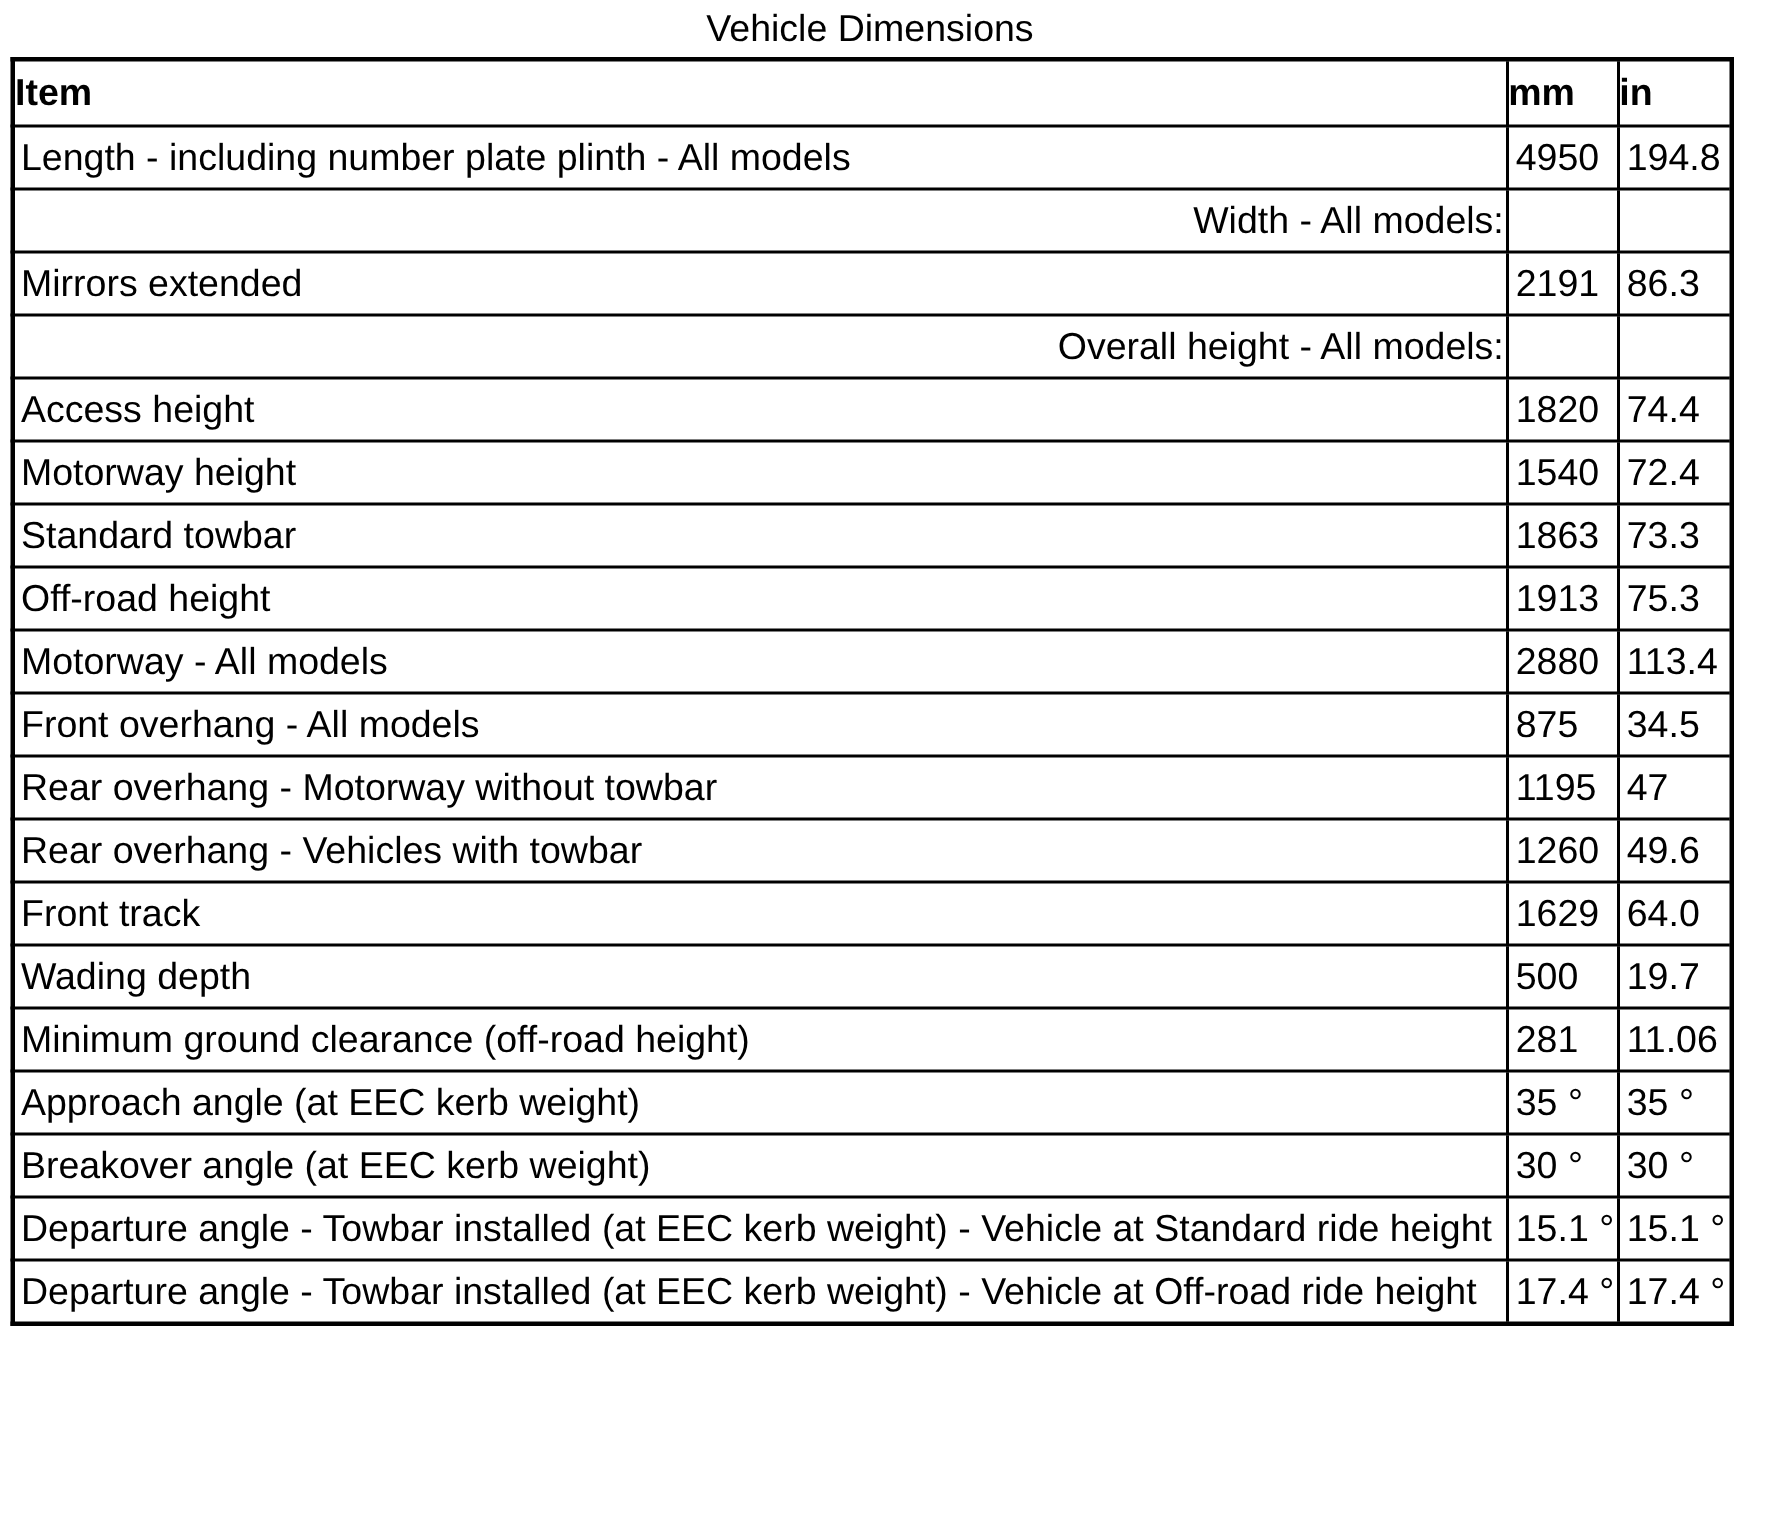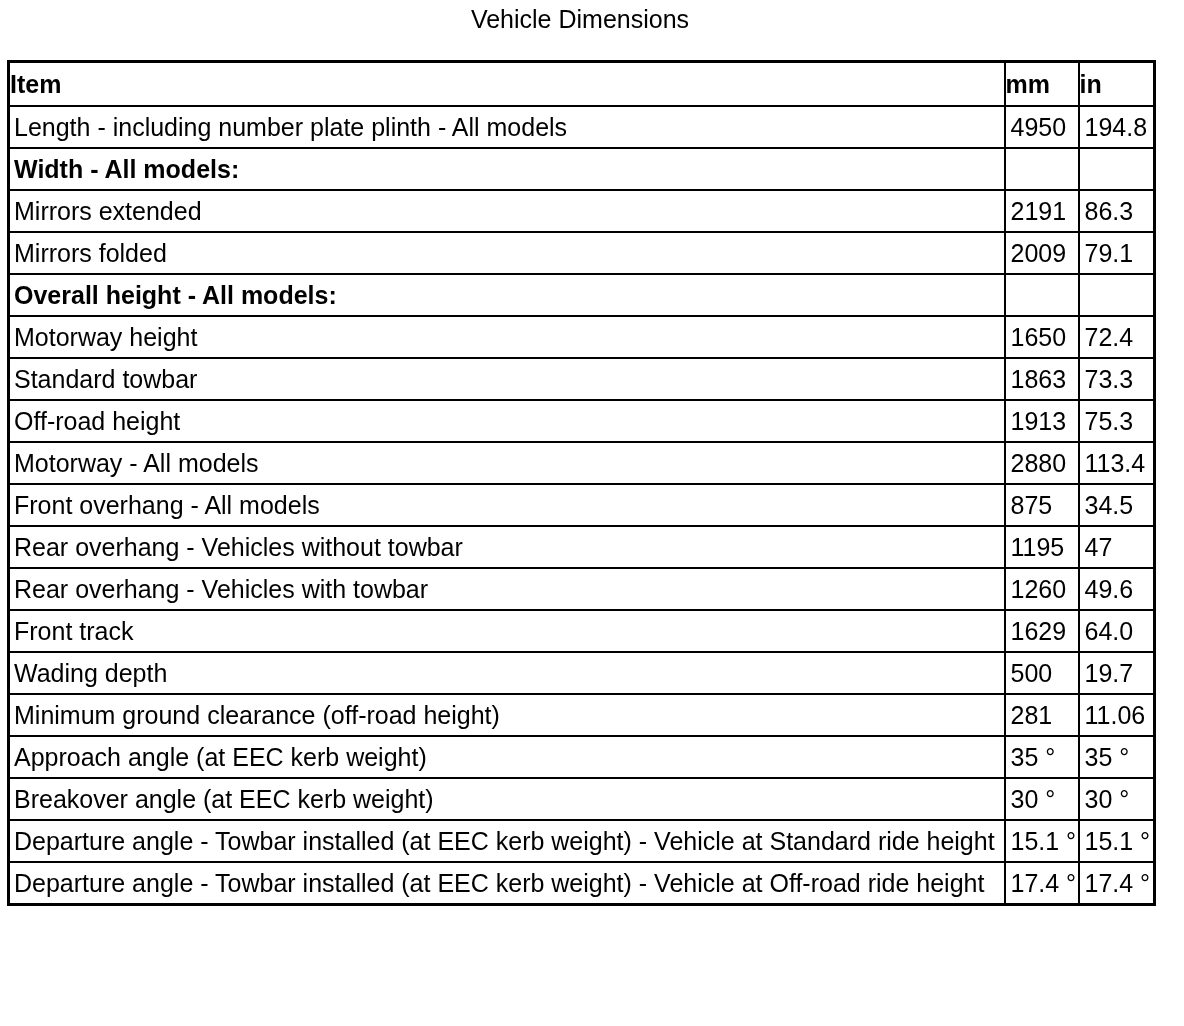--- a/index.html
+++ b/index.html
@@ -13,21 +13,21 @@
     overflow: hidden;
   }
   .page {
     width: 1184px;
     height: 1026px;
   }
   .title {
     box-sizing: border-box;
     width: 1146px;
     margin-left: 7px;
-    height: 60px;
+    height: 38px;
     padding-top: 5px;
     text-align: center;
     font-size: 25px;
     line-height: 1.15;
     font-weight: normal;
     white-space: nowrap;
   }
   table.dims {
     table-layout: fixed;
     border-collapse: collapse;
@@ -54,21 +54,22 @@
   }
   td {
     height: 40px;
     text-align: left;
     padding: 0 1px 0 4px;
   }
   td.num {
     padding-left: 5px;
   }
   tr.section td {
-    font-weight: bold;
+    font-weight: normal;
+    text-align: right;
   }
 </style>
 </head>
 <body>
 
 <div class="page">
   <div class="title">Vehicle Dimensions</div>
 
   <table class="dims">
     <colgroup>
@@ -92,33 +93,33 @@
         <tr class="section">
           <td>Width - All models:</td>
           <td class="num"></td>
           <td class="num"></td>
         </tr>
         <tr>
           <td>Mirrors extended</td>
           <td class="num">2191</td>
           <td class="num">86.3</td>
         </tr>
-        <tr>
-          <td>Mirrors folded</td>
-          <td class="num">2009</td>
-          <td class="num">79.1</td>
-        </tr>
         <tr class="section">
           <td>Overall height - All models:</td>
           <td class="num"></td>
           <td class="num"></td>
         </tr>
         <tr>
+          <td>Access height</td>
+          <td class="num">1820</td>
+          <td class="num">74.4</td>
+        </tr>
+        <tr>
           <td>Motorway height</td>
-          <td class="num">1650</td>
+          <td class="num">1540</td>
           <td class="num">72.4</td>
         </tr>
         <tr>
           <td>Standard towbar</td>
           <td class="num">1863</td>
           <td class="num">73.3</td>
         </tr>
         <tr>
           <td>Off-road height</td>
           <td class="num">1913</td>
@@ -128,21 +129,21 @@
           <td>Motorway - All models</td>
           <td class="num">2880</td>
           <td class="num">113.4</td>
         </tr>
         <tr>
           <td>Front overhang - All models</td>
           <td class="num">875</td>
           <td class="num">34.5</td>
         </tr>
         <tr>
-          <td>Rear overhang - Vehicles without towbar</td>
+          <td>Rear overhang - Motorway without towbar</td>
           <td class="num">1195</td>
           <td class="num">47</td>
         </tr>
         <tr>
           <td>Rear overhang - Vehicles with towbar</td>
           <td class="num">1260</td>
           <td class="num">49.6</td>
         </tr>
         <tr>
           <td>Front track</td>

